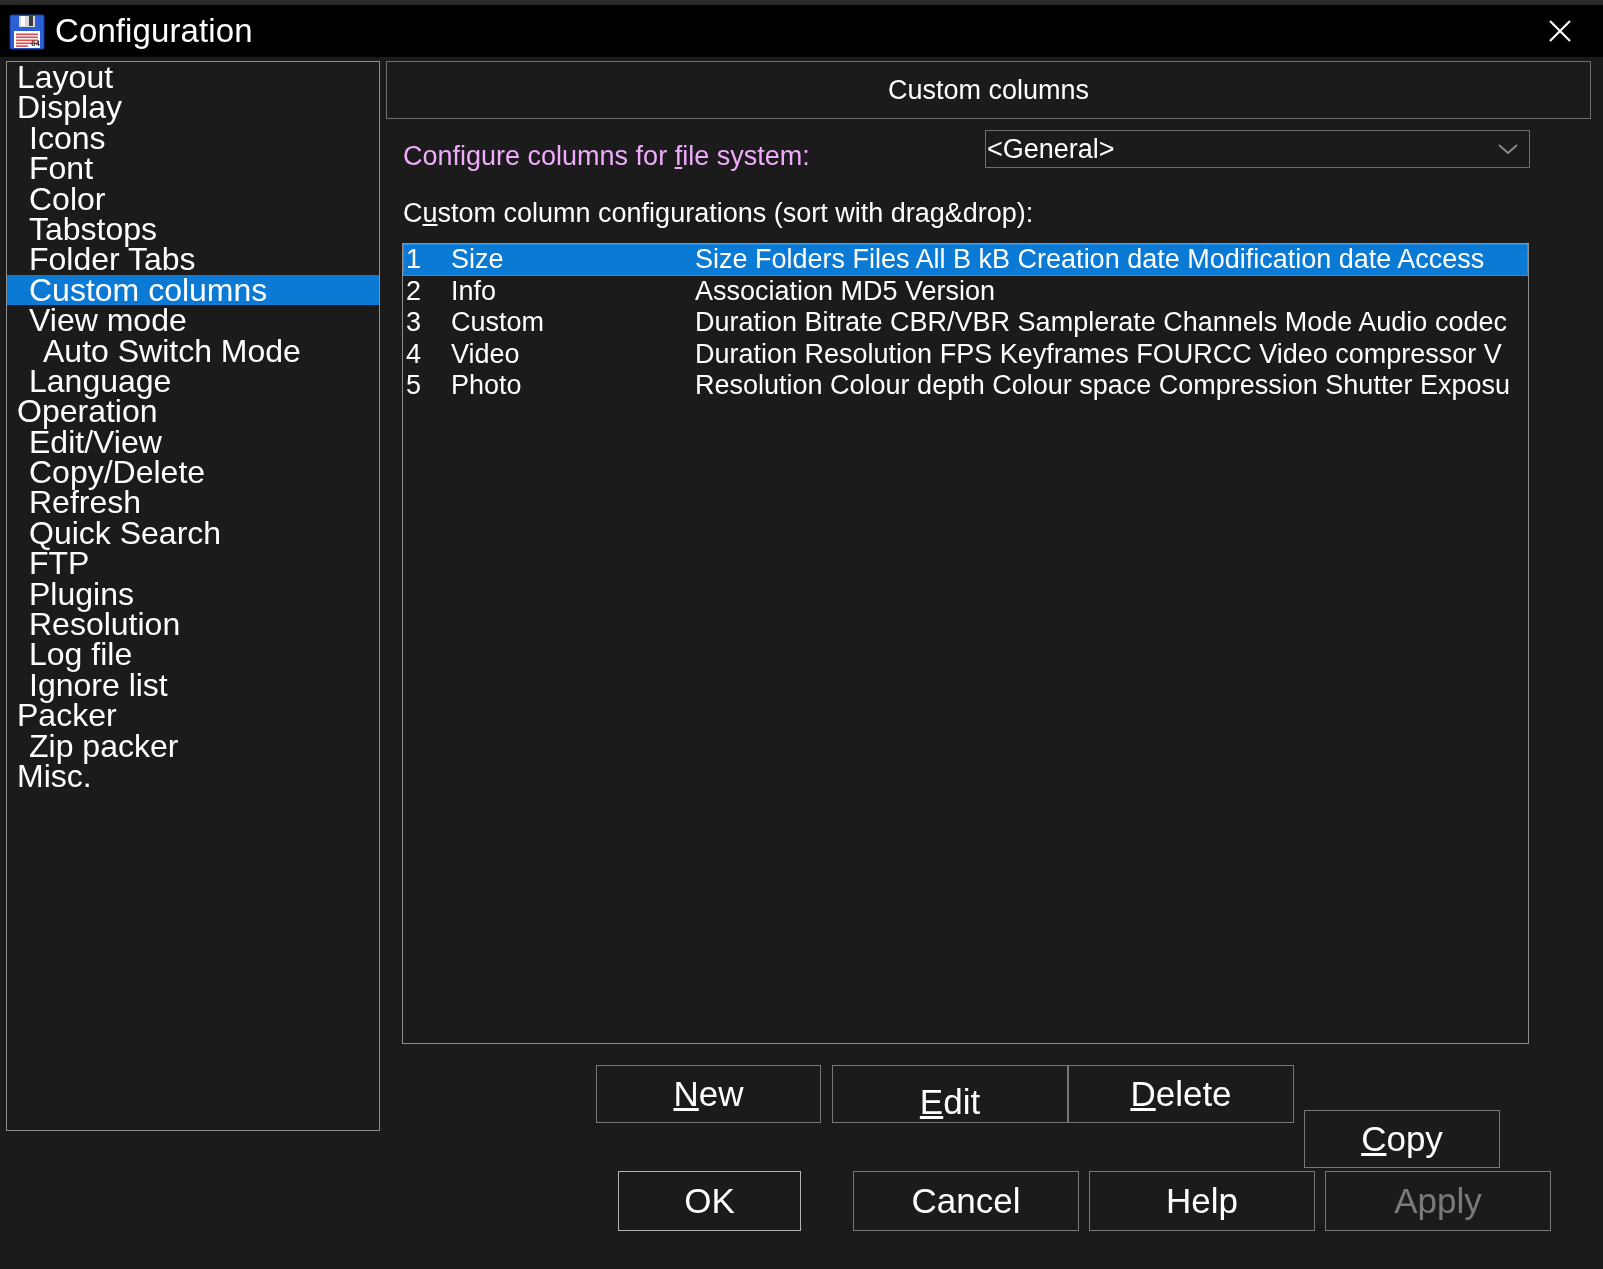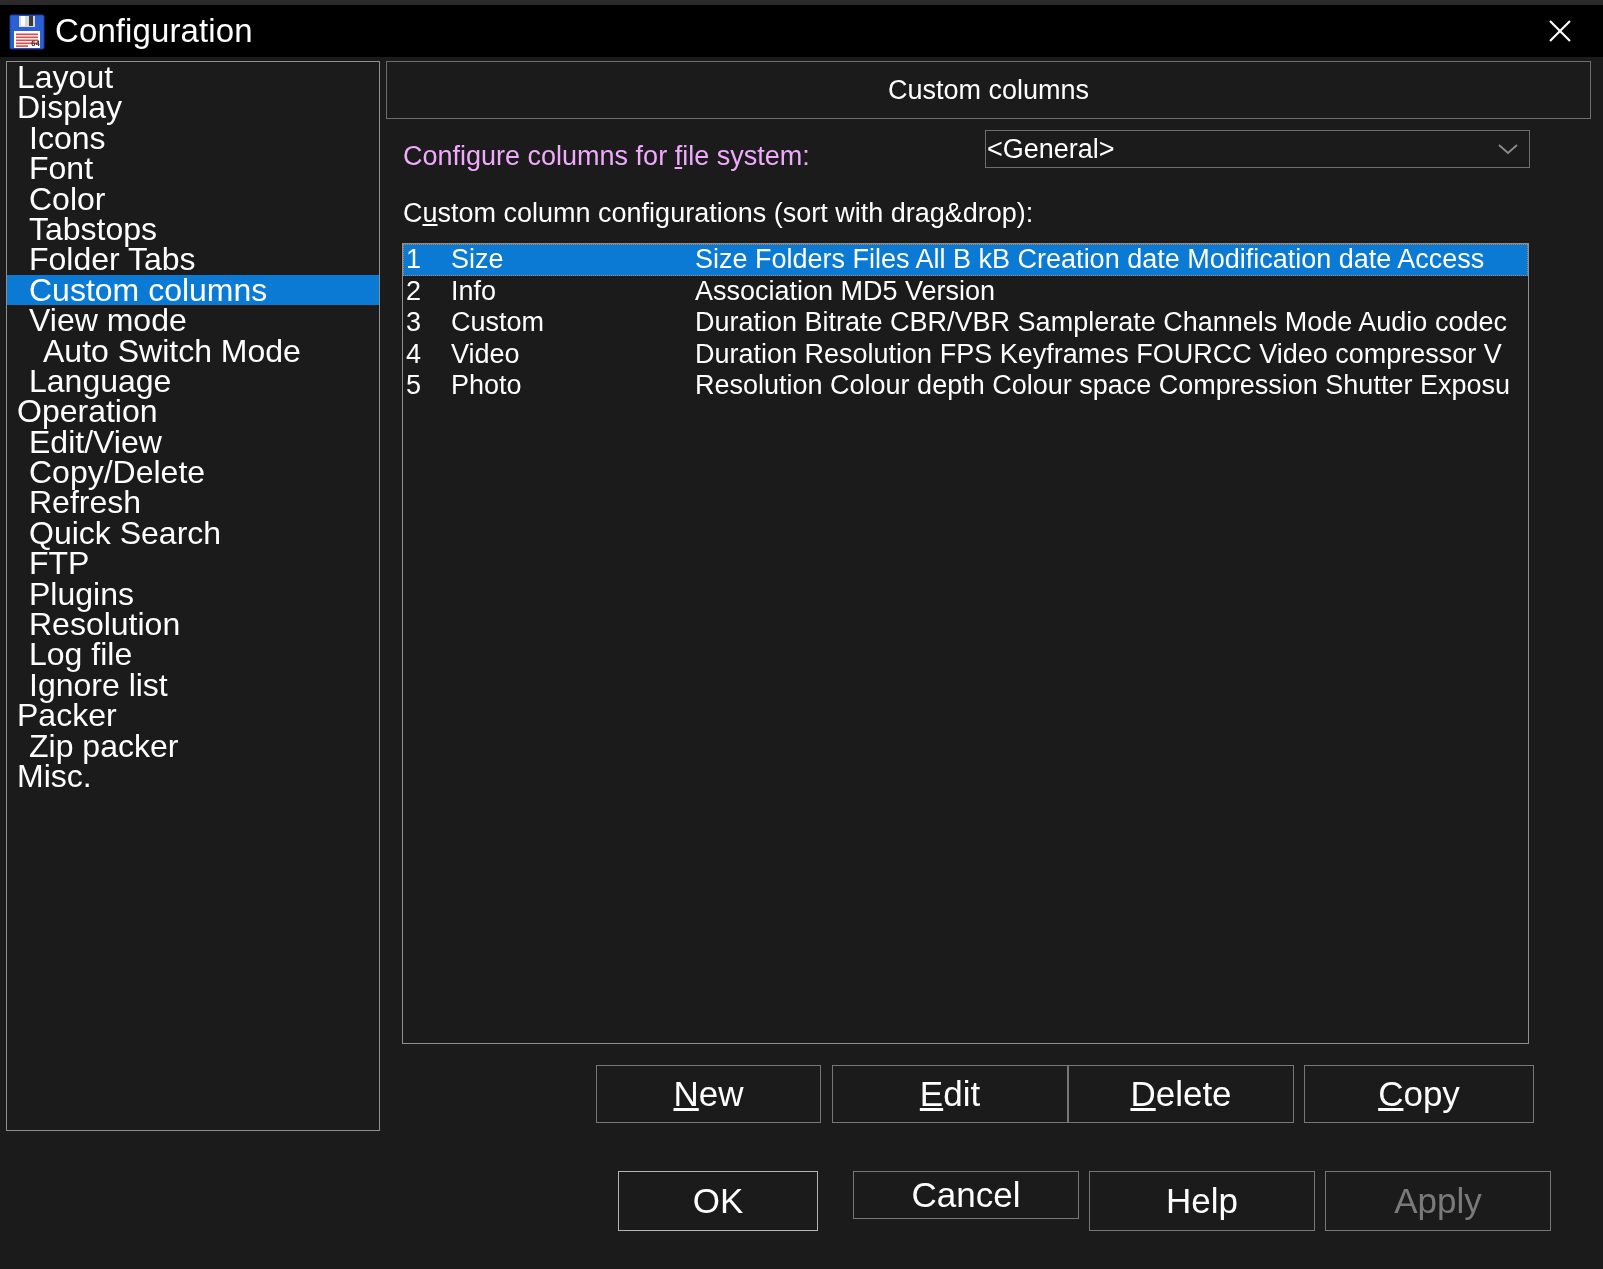--- a/index.html
+++ b/index.html
@@ -198,26 +198,26 @@
     display: flex;
     align-items: center;
     justify-content: center;
     cursor: pointer;
     font-family: "Liberation Sans", sans-serif;
   }
   .btn.default-btn { border-color: #b4b4b4; }
   .btn.disabled { color: #7a7a7a; cursor: default; }
 
   #btn-new    { left: 596px;  top: 1065px; width: 225px; height: 58px; }
-  #btn-edit   { left: 832px;  top: 1065px; width: 236px; height: 58px; }
+  #btn-edit   { left: 832px;  top: 1065px; width: 236px; height: 58px; align-items: flex-end; }
   #btn-delete { left: 1068px; top: 1065px; width: 226px; height: 58px; }
-  #btn-copy   { left: 1304px; top: 1065px; width: 230px; height: 58px; }
-
-  #btn-ok     { left: 618px;  top: 1171px; width: 200px; height: 60px; }
-  #btn-cancel { left: 853px;  top: 1171px; width: 226px; height: 48px; }
+  #btn-copy   { left: 1304px; top: 1110px; width: 196px; height: 58px; }
+
+  #btn-ok     { left: 618px;  top: 1171px; width: 183px; height: 60px; }
+  #btn-cancel { left: 853px;  top: 1171px; width: 226px; height: 60px; }
   #btn-help   { left: 1089px; top: 1171px; width: 226px; height: 60px; }
   #btn-apply  { left: 1325px; top: 1171px; width: 226px; height: 60px; }
 
   .acc { text-decoration: underline; text-underline-offset: 2px; }
 </style>
 </head>
 <body>
 
 <div id="window">
 

